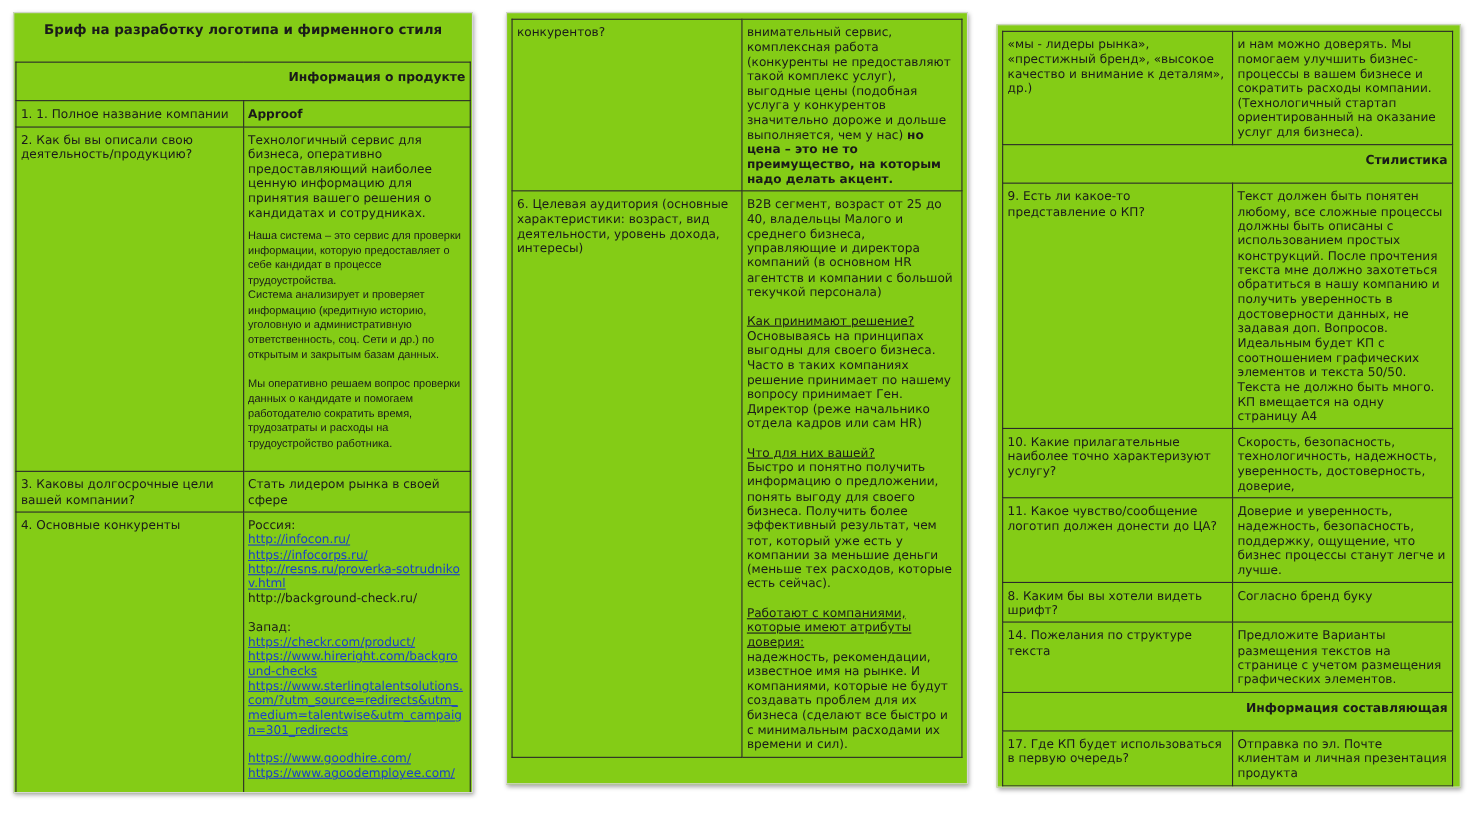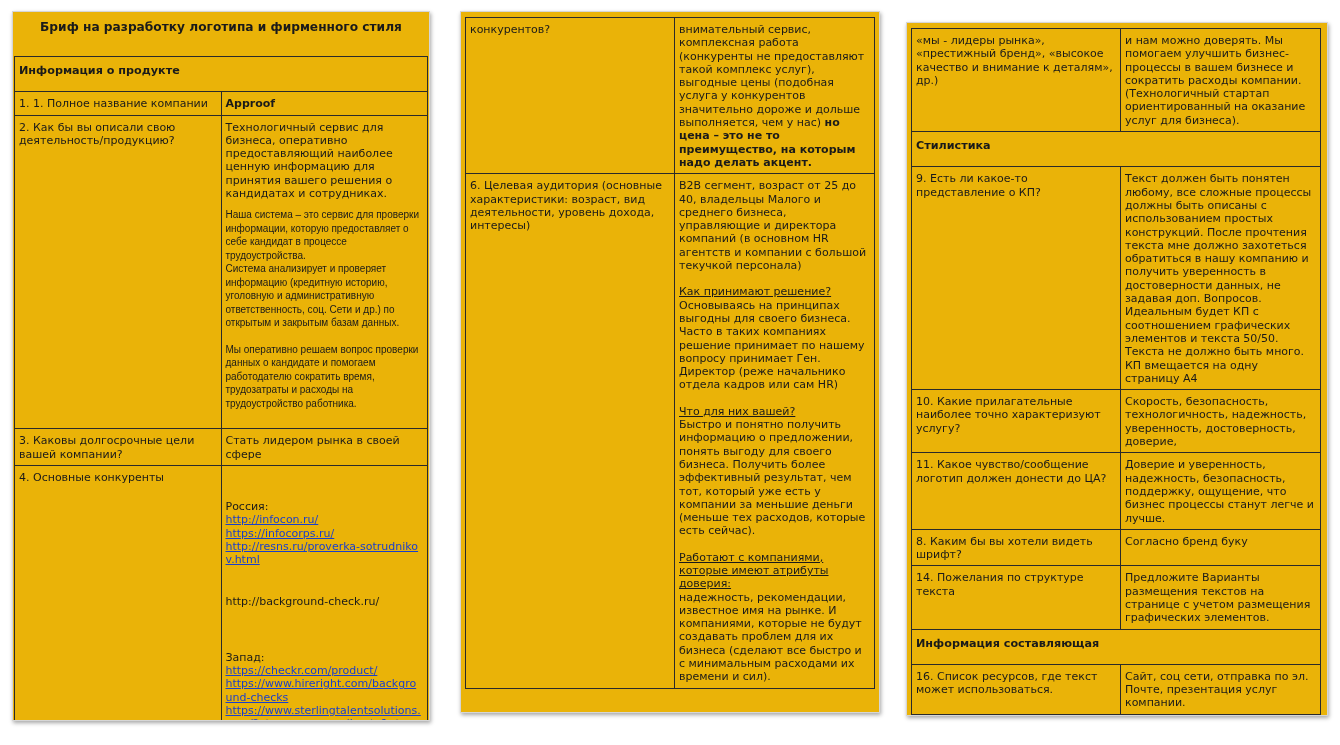--- a/index.html
+++ b/index.html
@@ -1,21 +1,21 @@
 <!DOCTYPE html>
 <html><head>
 <meta charset="utf-8">
 <style>
   html, body { margin:0; padding:0; }
   body {
     width:1340px; height:745px; background:#ffffff; position:relative; overflow:hidden;
     font-family:"DejaVu Sans", sans-serif; color:#1a1a1a;
   }
   .page {
-    position:absolute; background:#eab308;
+    position:absolute; background:#84cc16;
     box-shadow: 1px 2px 4px rgba(0,0,0,0.35);
     border:1px solid #d6d6d6;
     overflow:hidden;
   }
   #page1 { left:12px; top:11px; width:416px; height:708px; }
   #page2 { left:460px; top:11px; width:418px; height:700px; }
   #page3 { left:906px; top:22px; width:420px; height:692px; }
 
   .doc-title {
     font-weight:bold; font-size:12.2px; text-align:center;
@@ -25,28 +25,28 @@
     border-collapse:collapse; table-layout:fixed; width:100%;
     font-size:11px; line-height:13.3px;
   }
   #page1 table.brief { width:414px; margin-left:1px; }
   #page2 table.brief, #page3 table.brief { width:410px; margin:5px 12px 0 4px; }
   table.brief td {
     border:1.5px solid #2a2a2a; vertical-align:top; padding:5px 4px 4px 4px;
   }
   table.brief td.q { width:200px; }
   table.brief td.section {
-    text-align:left; font-weight:bold; padding:7px 4px 14px 4px; font-size:11.2px;border-radius:16px;
+    text-align:right; font-weight:bold; padding:7px 4px 14px 4px; font-size:11.2px;border-radius:16px;
   }
   .num-row td.q { text-align:left; padding-right:6px; }
   .arial { font-family:"Liberation Sans", sans-serif; font-size:10px; line-height:13.5px; }
   .bold { font-weight:bold; }
   .under { text-decoration:underline; }
   a.link { color:#1a3fcc; text-decoration:underline; display:block; word-break:break-all; }
-  .plain { display:block;margin-top:29px; }
+  .plain { display:block; }
   .gap { height:13px; }
   .para { display:block; }
 </style>
 </head>
 <body>
 
 <div class="page" id="page1">
   <div class="doc-title">Бриф на разработку логотипа и фирменного стиля</div>
   <table class="brief">
     <tbody>
@@ -157,23 +157,19 @@
       <td>Согласно бренд буку</td>
     </tr>
     <tr>
       <td class="q">14. Пожелания по структуре текста</td>
       <td>Предложите Варианты размещения текстов на странице с учетом размещения графических элементов.</td>
     </tr>
     <tr>
       <td colspan="2" class="section">Информация составляющая</td>
     </tr>
     <tr>
-      <td class="q">16. Список ресурсов, где текст может использоваться.</td>
-      <td>Сайт, соц сети, отправка по эл. Почте, презентация услуг компании.</td>
-    </tr>
-    <tr>
       <td class="q">17. Где КП  будет использоваться в первую очередь?</td>
       <td>Отправка по эл. Почте клиентам и личная презентация продукта</td>
     </tr>
 
   </tbody>
     </table>
 </div>
 
 </body></html>

